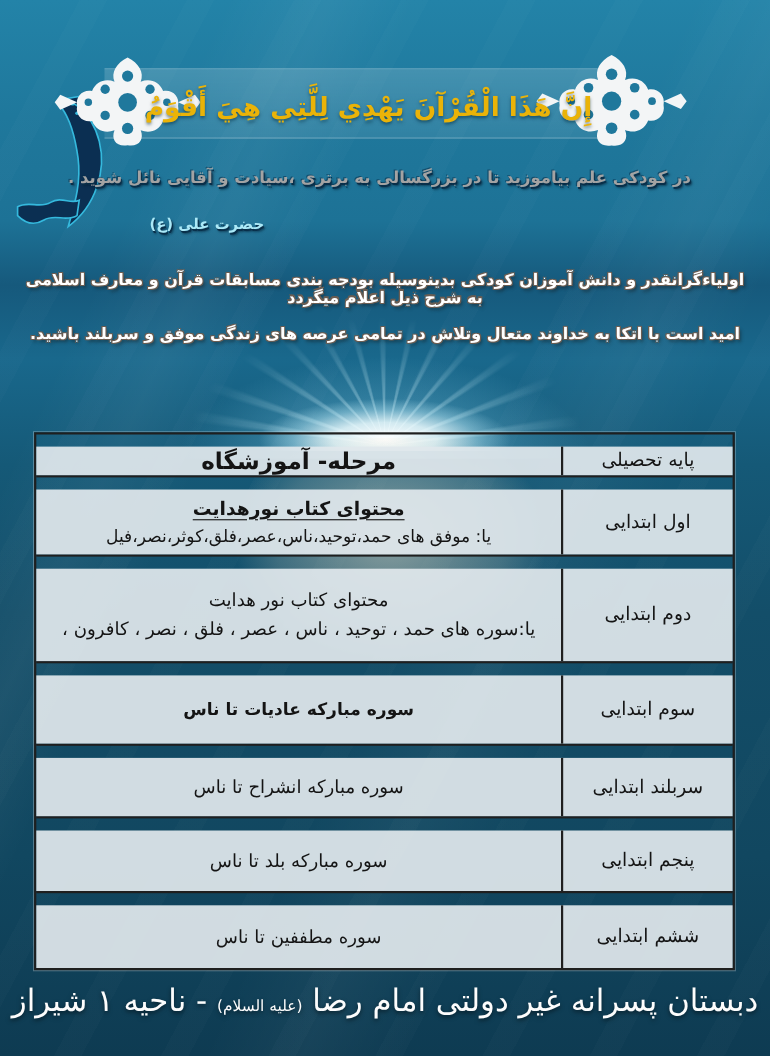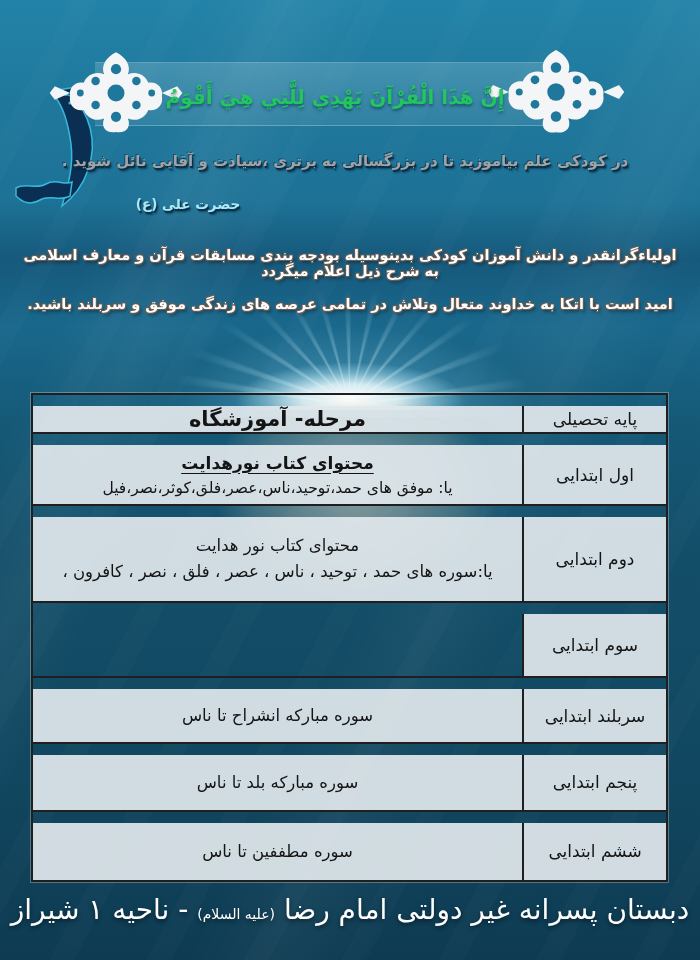--- a/index.html
+++ b/index.html
@@ -53,21 +53,21 @@
     background:linear-gradient(180deg, rgba(255,255,255,0.16), rgba(255,255,255,0.08));
     border-top:1px solid rgba(255,255,255,0.22);
     border-bottom:1px solid rgba(255,255,255,0.18);
   }
   .medallion{position:absolute;z-index:3;}
   .medallion.left {left:48px;top:46px;width:136px;height:94px;}
   .medallion.right{left:486px;top:44px;width:140px;height:96px;transform:scaleX(-1);}
   .verse-text{
     position:absolute;left:163px;top:74px;width:344px;height:46px;z-index:3;
     display:flex;align-items:center;justify-content:center;
-    color:#22c55e;font-size:20px;font-weight:bold;white-space:nowrap;
+    color:#eab308;font-size:24px;font-weight:bold;white-space:nowrap;
     text-shadow:0 2px 3px rgba(0,40,60,0.55);
   }
   
   .signature{position:absolute;left:12px;top:84px;width:112px;height:132px;z-index:2;}
   
   .quote-line{
     position:absolute;left:40px;top:152px;width:610px;z-index:2;
     text-align:center;color:#a3a3a3;font-size:15px;font-weight:bold;
     text-shadow:1px 2px 0 rgba(8,45,72,0.95), -1px -1px 0 rgba(8,45,72,0.55), 2px 3px 2px rgba(5,30,50,0.6);
   }
@@ -93,21 +93,21 @@
     box-shadow:0 0 0 1px rgba(255,255,255,0.28);
     display:flex;flex-direction:column;
   }
   .t-row{display:flex;flex-direction:row;border-bottom:2px solid #1f1f1f;}
   .t-row:last-child{border-bottom:none;}
   .cell{
     background:rgba(224,231,236,0.93);
     display:flex;flex-direction:column;align-items:center;justify-content:center;
     color:#141414;padding:2px 8px;margin-top:11px;
   }
-  .cell.grade{width:144px;border-left:2px solid #1f1f1f;font-size:17px;}
+  .cell.grade{width:156px;border-left:2px solid #1f1f1f;font-size:17px;}
   .cell.main{flex:1;}
   .hdr-grade{font-size:16.5px;}
   .hdr-main{font-size:21px;font-weight:bold;}
   .line{line-height:1.55;text-align:center;width:100%;}
   .title-u{font-size:17px;font-weight:bold;text-decoration:underline;text-underline-offset:4px;}
   .title-p{font-size:16.5px;}
   .detail{font-size:15.5px;}
   .content-b{font-size:15.5px;font-weight:bold;}
   .content-r{font-size:16.5px;}
   
@@ -215,20 +215,23 @@
     <div class="t-row" style="height:97px">
       <div class="cell grade">دوم ابتدایی</div>
       <div class="cell main">
         <div class="line title-p">محتوای کتاب نور هدایت</div>
         <div class="line content-r">یا:سوره های حمد ، توحید ، ناس ، عصر ، فلق ، نصر ، کافرون ،</div>
       </div>
     </div>
 
     <div class="t-row" style="height:76px">
       <div class="cell grade">سوم ابتدایی</div>
+      <div class="cell main">
+        <div class="line content-b">سوره مبارکه عادیات تا ناس</div>
+      </div>
     </div>
 
     <div class="t-row" style="height:67px">
       <div class="cell grade">سربلند ابتدایی</div>
       <div class="cell main">
         <div class="line content-r">سوره مبارکه انشراح تا ناس</div>
       </div>
     </div>
 
     <div class="t-row" style="height:68px">

